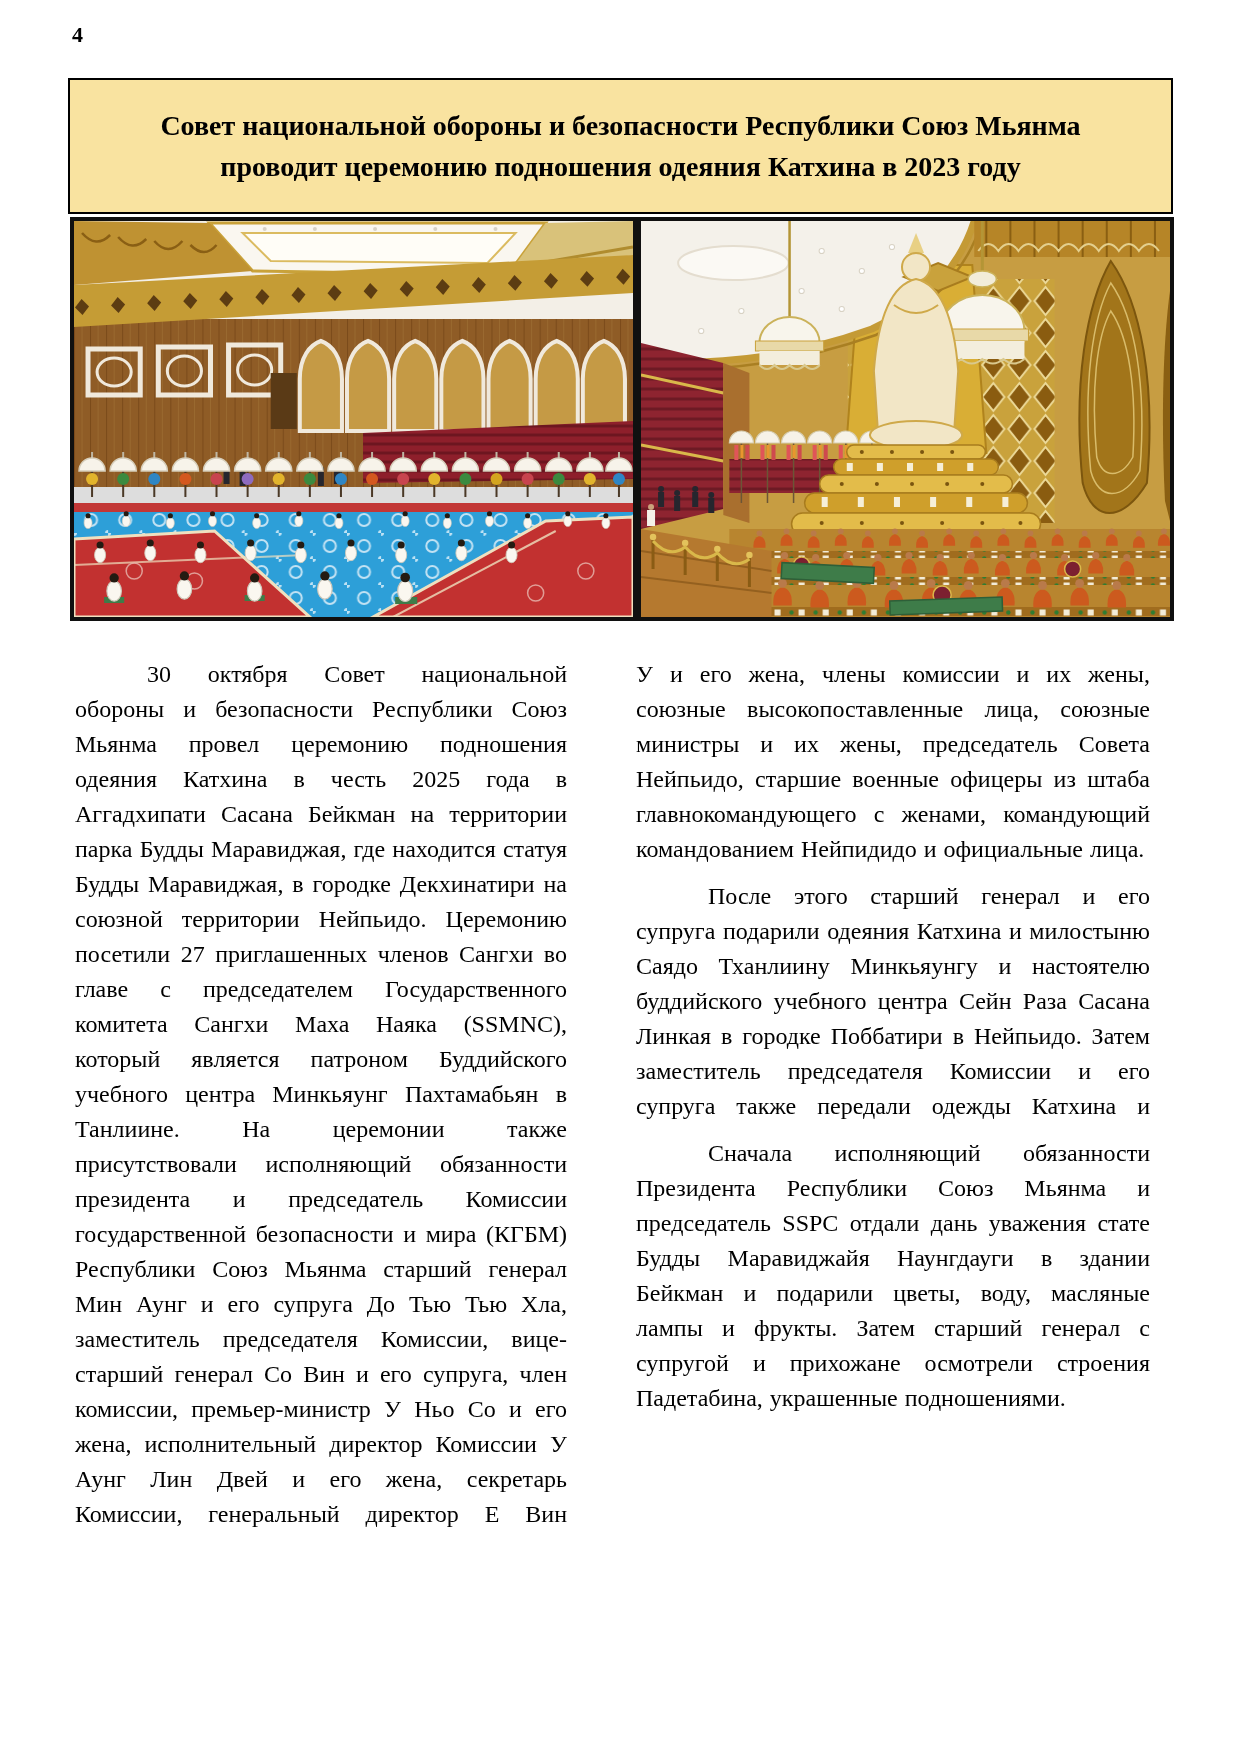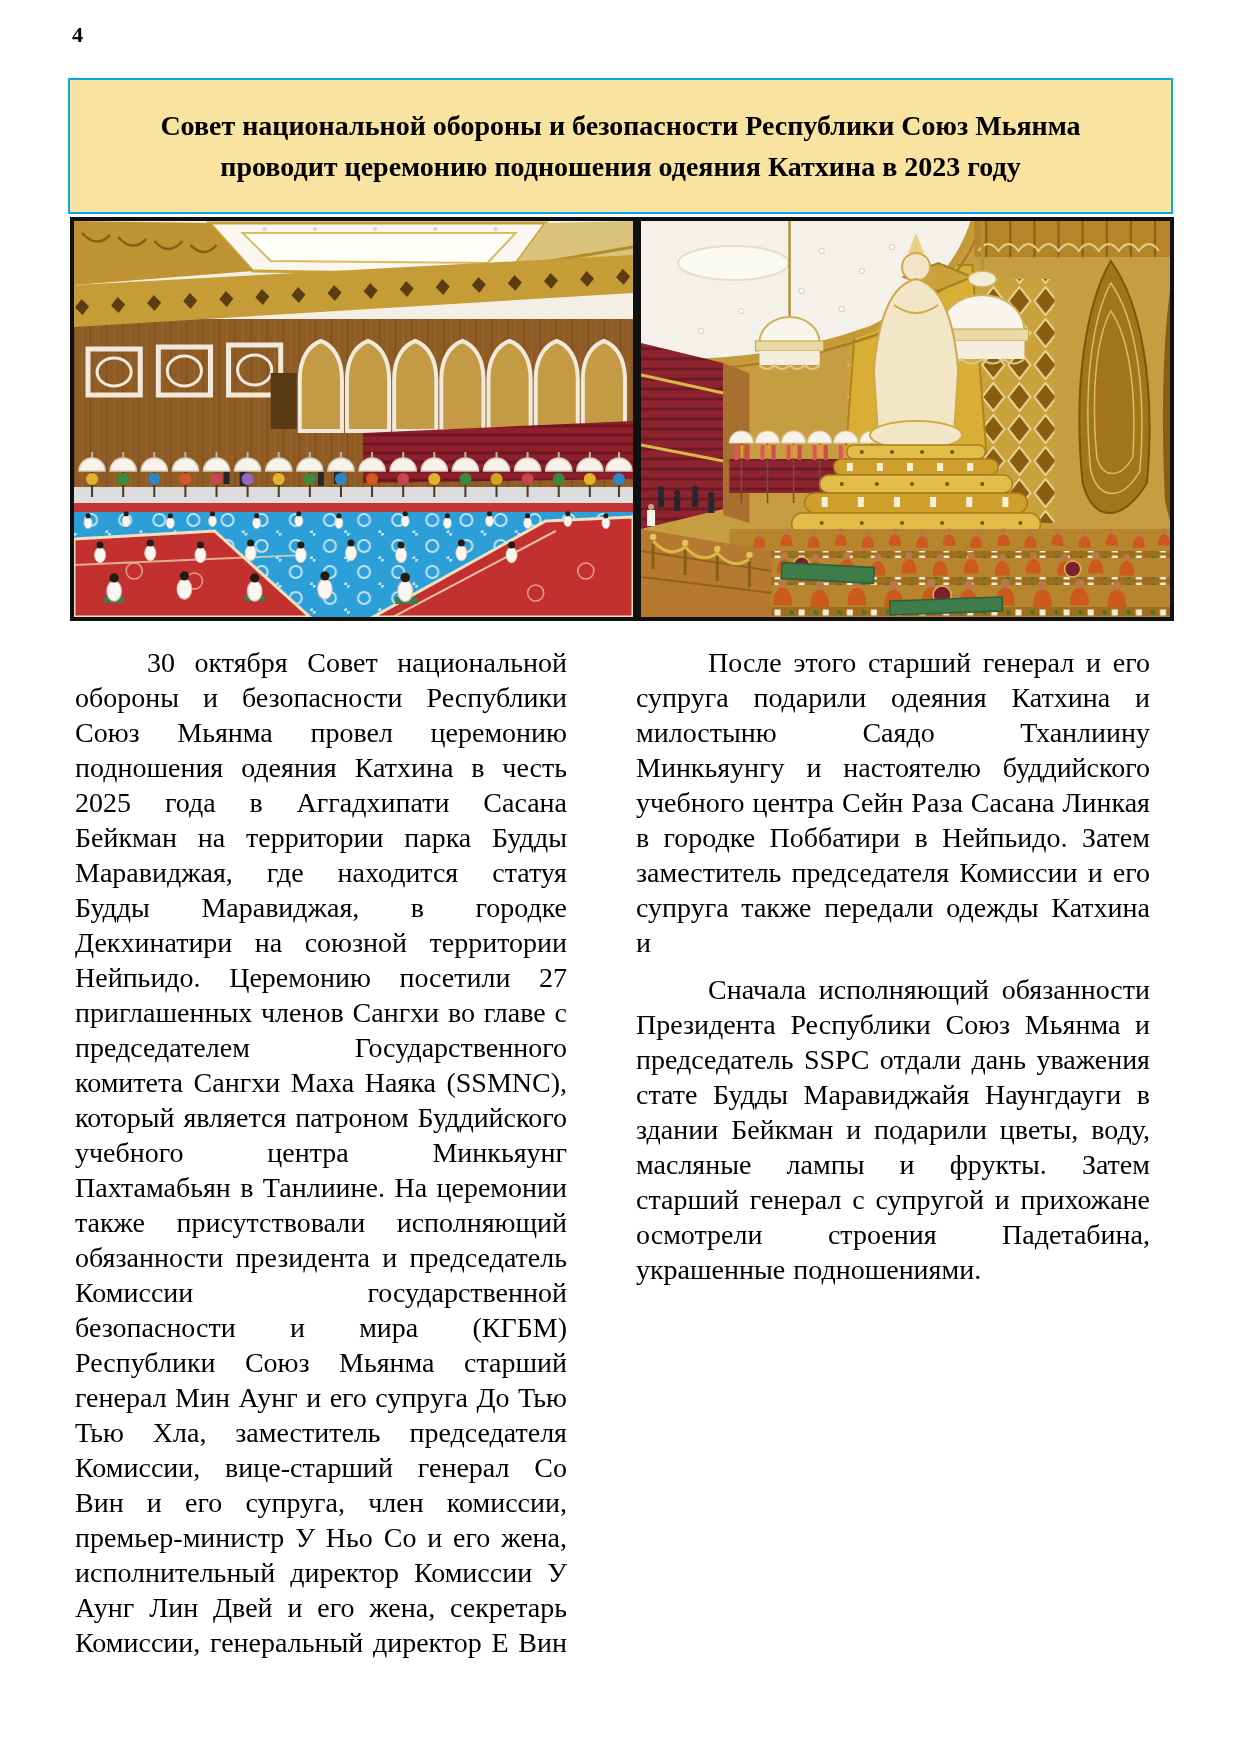--- a/index.html
+++ b/index.html
@@ -4,34 +4,34 @@
 <style>
   html,body{margin:0;padding:0;background:#888;}
   .page{
     width:1241px;height:1755px;position:relative;background:#ffffff;
     margin:0 auto;font-family:"Liberation Serif","DejaVu Serif",serif;color:#000;
     overflow:hidden;
   }
   .page-number{position:absolute;left:72px;top:22px;font-size:22px;font-weight:bold;}
   .banner{
     position:absolute;left:68px;top:78px;width:1105px;height:136px;
-    background:#F9E3A0;border:2px solid #0ea5e9;box-sizing:border-box;
+    background:#F9E3A0;border:2px solid #000000;box-sizing:border-box;
     text-align:center;padding-top:25px;
   }
   .banner-line{font-size:28px;font-weight:bold;line-height:41px;}
   .photos{position:absolute;left:70px;top:217px;width:1104px;height:404px;display:flex;}
   .photo{margin:0;border:4px solid #101010;box-sizing:border-box;height:100%;background:#ddd;}
   .photo-left{width:567px;}
   .photo-right{width:537px;}
   .photo svg{display:block;width:100%;height:100%;}
   .article{position:absolute;left:75px;top:645px;display:flex;gap:69px;}
   .col-left{width:492px;}
   .col-right{width:514px;}
   .col p{
-    margin:0 0 12px 0;font-size:28px;line-height:35px;
+    margin:12px 0 12px 0;font-size:24px;line-height:35px;
     text-align:justify;word-spacing:1px;
   }
   p.indent{text-indent:72px;}
   p.cont{text-align-last:justify;}
 </style>
 </head>
 <body>
 
 <div class="page">
 
@@ -470,18 +470,19 @@
         <rect x="248" y="378" width="112" height="14" fill="#3e7c49" stroke="#2e5f38" stroke-width="1.5" transform="rotate(-2 304 385)"></rect>
       </svg>
     </figure>
   </div>
 
   <div class="article">
     <div class="col col-left">
       <p class="indent cont">30 октября Совет национальной обороны и безопасности Республики Союз Мьянма провел церемонию подношения одеяния Катхина в честь 2025 года в Аггадхипати Сасана Бейкман на территории парка Будды Маравиджая, где находится статуя Будды Маравиджая, в городке Декхинатири на союзной территории Нейпьидо. Церемонию посетили 27 приглашенных членов Сангхи во главе с председателем Государственного комитета Сангхи Маха Наяка (SSMNC), который является патроном Буддийского учебного центра Минкьяунг Пахтамабьян в Танлиине. На церемонии также присутствовали исполняющий обязанности президента и председатель Комиссии государственной безопасности и мира (КГБМ) Республики Союз Мьянма старший генерал Мин Аунг и его супруга До Тью Тью Хла, заместитель председателя Комиссии, вице-старший генерал Со Вин и его супруга, член комиссии, премьер-министр У Ньо Со и его жена, исполнительный директор Комиссии У Аунг Лин Двей и его жена, секретарь Комиссии, генеральный директор Е Вин</p>
     </div>
     <div class="col col-right">
+      <p>У и его жена, члены комиссии и их жены, союзные высокопоставленные лица, союзные министры и их жены, председатель Совета Нейпьидо, старшие военные офицеры из штаба главнокомандующего с женами, командующий командованием Нейпидидо и официальные лица.</p>
       <p class="indent cont">После этого старший генерал и его супруга подарили одеяния Катхина и милостыню Саядо Тханлиину Минкьяунгу и настоятелю буддийского учебного центра Сейн Раза Сасана Линкая в городке Поббатири в Нейпьидо. Затем заместитель председателя Комиссии и его супруга также передали одежды Катхина и</p>
       <p class="indent">Сначала исполняющий обязанности Президента Республики Союз Мьянма и председатель SSPC отдали дань уважения стате Будды Маравиджайя Наунгдауги в здании Бейкман и подарили цветы, воду, масляные лампы и фрукты. Затем старший генерал с супругой и прихожане осмотрели строения Падетабина, украшенные подношениями.</p>
     </div>
   </div>
 
 </div>
 
 </body></html>

